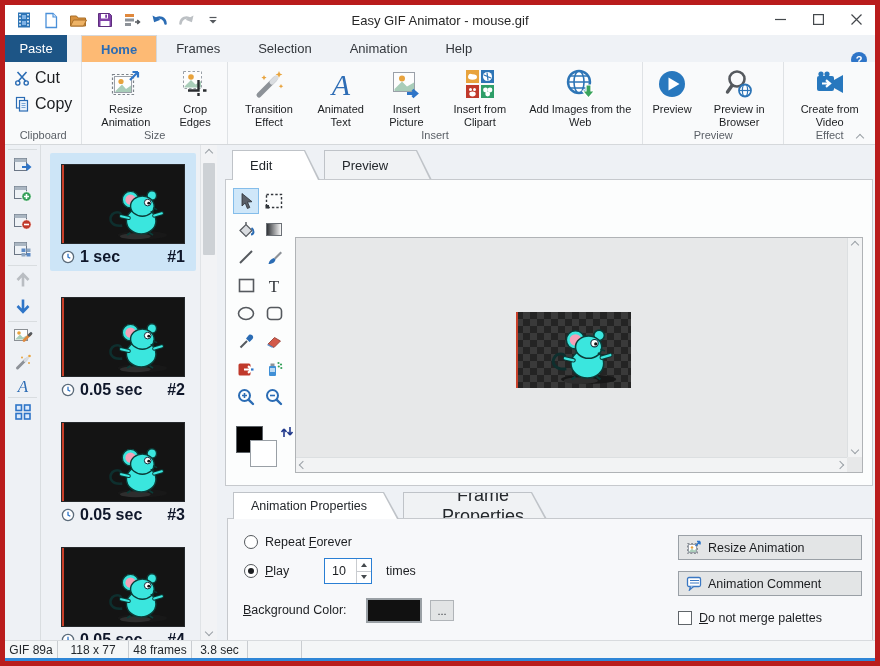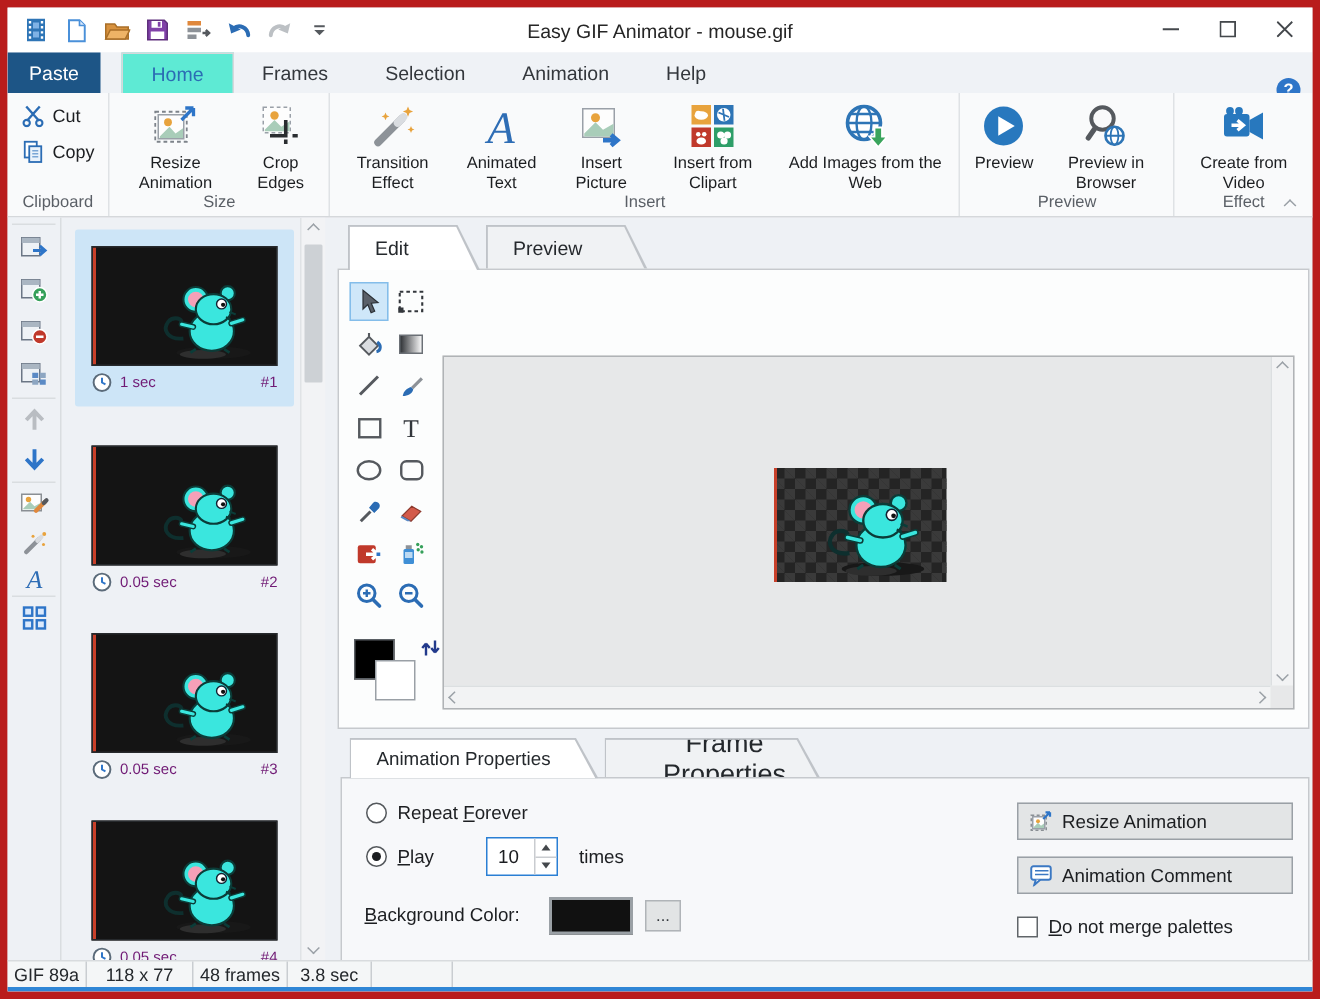--- a/index.html
+++ b/index.html
@@ -14,30 +14,30 @@
   .qat{display:flex;align-items:center;gap:5px;padding-left:8px;}
   .qat .qbtn{width:22px;height:22px;display:flex;align-items:center;justify-content:center;}
   .win-title{position:absolute;left:0;right:0;text-align:center;font-size:13px;color:#262626;pointer-events:none;}
   .win-controls{position:absolute;right:0;top:0;display:flex;}
   .wc{width:38px;height:29px;display:flex;align-items:center;justify-content:center;}
 
   
   .tabrow{position:absolute;top:30px;left:0;right:0;height:27px;background:#eff2f6;display:flex;align-items:stretch;}
   .file-tab{width:62px;background:#1d5586;color:#fff;display:flex;align-items:center;justify-content:center;font-size:13px;}
   .rtab{padding:0 19px;display:flex;align-items:center;font-size:13px;color:#33373c;}
-  .rtab.active{background:#5eead4;color:#2b6cb4;border:1px solid #d5d8db;border-bottom:none;}
+  .rtab.active{background:#fdba74;color:#2b6cb4;border:1px solid #d5d8db;border-bottom:none;font-weight:bold;}
 
   
   .ribbon{position:absolute;top:57px;left:0;right:0;height:83px;background:#f9fafb;border-bottom:1px solid #d5d8db;display:flex;}
   .rgroup{display:flex;flex-direction:column;border-right:1px solid #dfe2e5;padding:0 3px;}
   .rbuttons{flex:1;display:flex;align-items:flex-start;padding-top:3px;}
   .rlabel{text-align:center;font-size:11px;color:#5a5f66;padding:0 6px 3px;}
   .rbtn-lg{display:flex;flex-direction:column;align-items:center;padding:2px 4px 0;min-width:52px;font-size:11px;line-height:13px;text-align:center;color:#1c1e21;}
   .rbtn-lg .ric{width:34px;height:34px;display:flex;align-items:center;justify-content:center;margin-bottom:2px;}
-  .rbtn-sm{display:flex;align-items:center;gap:5px;font-size:12px;padding:4px 6px;}
+  .rbtn-sm{display:flex;align-items:center;gap:5px;font-size:16px;padding:4px 6px;}
   .clip-col{display:flex;flex-direction:column;justify-content:flex-start;}
   .ribbon-collapse{position:absolute;right:12px;top:122px;}
   .help-btn{position:absolute;right:8px;top:47px;width:16px;height:16px;border-radius:50%;background:#2e75c8;color:#fff;
     font-size:11px;font-weight:bold;display:flex;align-items:center;justify-content:center;}
 
   
   .chev{display:inline-block;width:6px;height:6px;border-right:1.6px solid #9aa0a6;border-bottom:1.6px solid #9aa0a6;}
   .chev.up{transform:rotate(-135deg);}
   .chev.down{transform:rotate(45deg);}
   .chev.left{transform:rotate(135deg);}
@@ -48,21 +48,21 @@
   .sbtn{position:absolute;left:8px;width:20px;height:20px;display:flex;align-items:center;justify-content:center;}
   .ssep{position:absolute;left:3px;width:29px;border-top:1px solid #d9dde0;}
 
   
   .framelist{position:absolute;left:36px;top:140px;bottom:21px;width:176px;overflow:hidden;}
   .frame-item{position:absolute;left:9px;width:146px;height:118px;}
   .frame-item.selected{background:#cde5f7;border-radius:2px;}
   .thumb{position:relative;width:124px;height:80px;margin:11px auto 0;background:#141414;border:1px solid #26292c;overflow:hidden;}
   .thumb::before{content:"";position:absolute;left:0;top:0;bottom:0;width:2px;background:#c8402a;}
   .thumb svg{position:absolute;left:40px;bottom:2px;}
-  .fcaption{position:absolute;left:11px;right:11px;top:95px;display:flex;align-items:center;font-size:10px;color:#701a75;}
+  .fcaption{position:absolute;left:11px;right:11px;top:95px;display:flex;align-items:center;font-size:16px;color:#0f172a;font-weight:bold;}
   .fcaption .delay{margin-left:5px;}
   .fcaption .fnum{margin-left:auto;}
   .vscroll{position:absolute;right:0;top:0;bottom:0;width:17px;background:#f2f3f5;border-left:1px solid #e0e3e6;}
   .vscroll .arr{position:absolute;left:0;right:0;height:16px;display:flex;align-items:center;justify-content:center;}
   .vscroll .thumbbar{position:absolute;left:2px;right:2px;background:#cdd1d5;border-radius:1px;}
 
   
   .edit-panel{position:absolute;left:220px;top:145px;width:648px;height:336px;}
   .panel-body{position:absolute;left:0;right:0;top:29px;bottom:0;background:#fcfdfd;border:1px solid #c6c9cd;}
   .trap{position:absolute;top:0;height:30px;}

